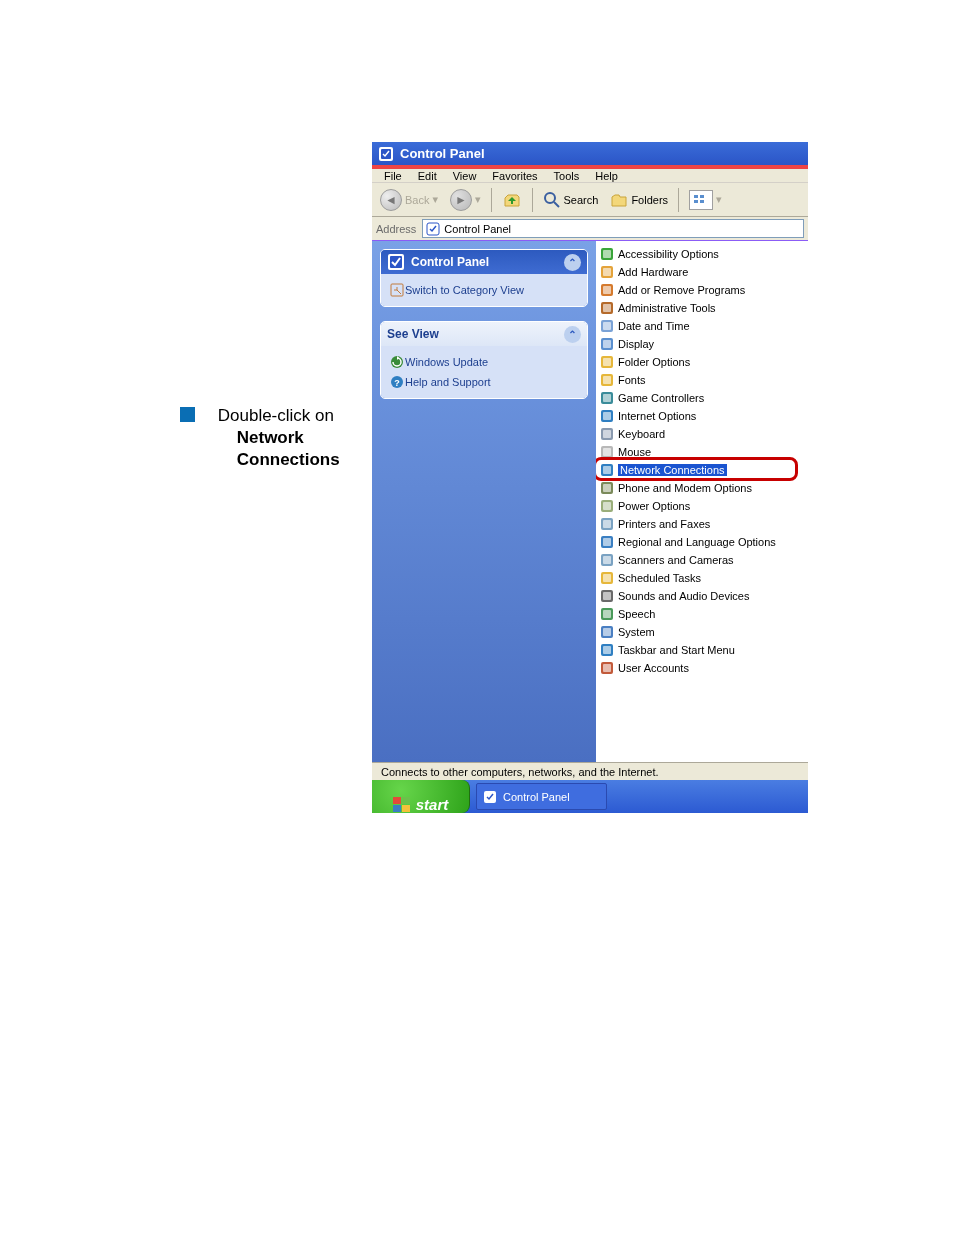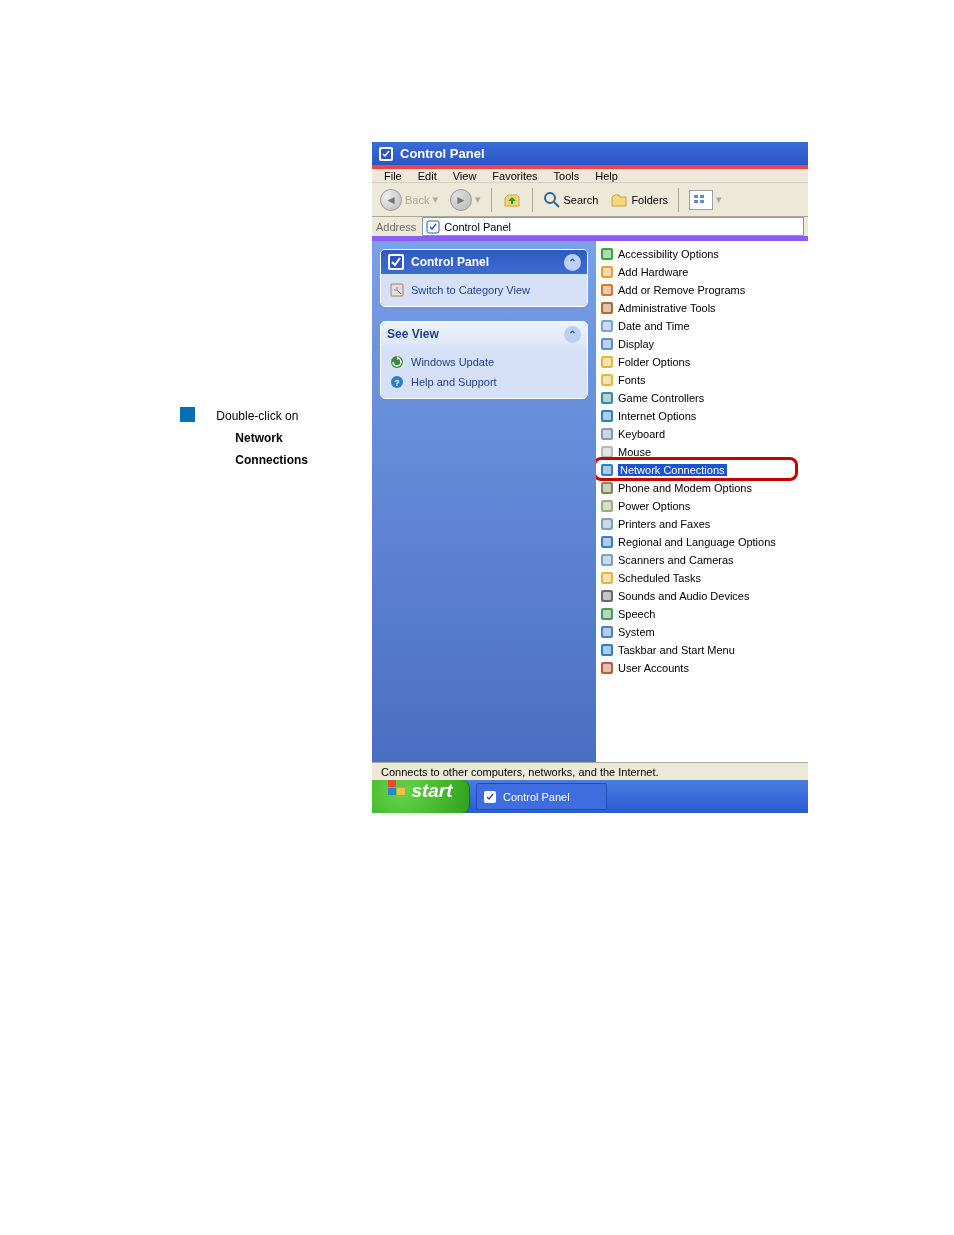--- a/index.html
+++ b/index.html
@@ -11,21 +11,21 @@
     font-family: Tahoma, Arial, sans-serif;
     font-size: 11px;
     position: relative;
   }
   .page { position: relative; width: 100%; height: 100%; }
   .instruction {
     position: absolute;
     left: 180px;
     top: 405px;
     font-family: Arial, sans-serif;
-    font-size: 12px;
+    font-size: 17px;
     color: #000;
   }
   .instruction .bullet {
     display: inline-block;
     width: 15px;
     height: 15px;
     background: #0a6eb4;
     vertical-align: top;
     margin-right: 18px;
     margin-top: 2px;
@@ -98,21 +98,21 @@
     width:20px;height:20px;display:inline-flex;align-items:center;justify-content:center;
   }
   .ico-views {
     width: 24px; height: 20px; border: 1px solid #a0a0a0;
     background:#fff;
     display:inline-flex;align-items:center;justify-content:center;
   }
   .addr {
     height: 24px;
     background: #ece9d8;
-    border-bottom: 5px solid #8b5cf6;
+    border-bottom: 1px solid #8b5cf6;
     display: flex;
     align-items: center;
     padding: 0 4px;
     gap: 6px;
     color: #6b6b6b;
   }
   .addr-field {
     flex: 1;
     background: #fff;
     border: 1px solid #7f9db9;
@@ -166,21 +166,21 @@
     display:inline-flex;align-items:center;justify-content:center;
     color:#2d5abf;font-size:10px;
   }
   .tp-body {
     background: #d6e1f7;
     padding: 6px 8px;
     color: #1d3f8f;
     font-size: 11px;
   }
   .tp-item {
-    display:flex;align-items:center;gap:6px;
+    display:flex;align-items:center;
     padding:2px 0;
   }
   .tp-item .ico { width:16px;height:16px;display:inline-flex;align-items:center;justify-content:center;}
 
   .listpane {
     flex: 1;
     background: #fff;
     padding: 4px 2px;
     overflow: hidden;
   }
@@ -218,22 +218,22 @@
   }
   .taskbar {
     height: 33px;
     background: linear-gradient(#4a7de2,#2c5ad2);
     display:flex;align-items:stretch;
   }
   .start-btn {
     width: 98px;
     background: radial-gradient(circle at 30% 30%, #66d54a, #2ea31a);
     border-right: 1px solid #1f6f10;
-    display:flex;align-items:flex-start;justify-content:center;
-    color:#fff;font-style:italic;font-weight:bold;font-size:19px;
+    display:flex;align-items:flex-end;justify-content:center;
+    color:#fff;font-style:italic;font-weight:bold;font-size:15px;
     gap:5px;
     border-top-right-radius:8px;
     border-bottom-right-radius:8px;
   }
   .task-app {
     margin: 3px 0 3px 6px;
     padding: 0 36px 0 6px;
     display:flex;align-items:center;
     background:#3f6ddf;
     border:1px solid #2a4ab0;

